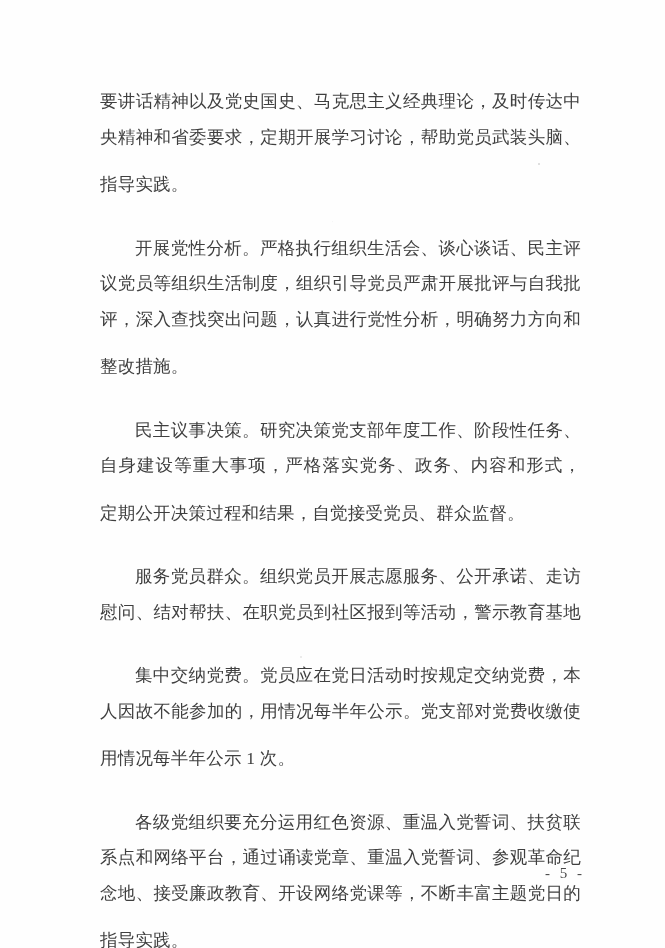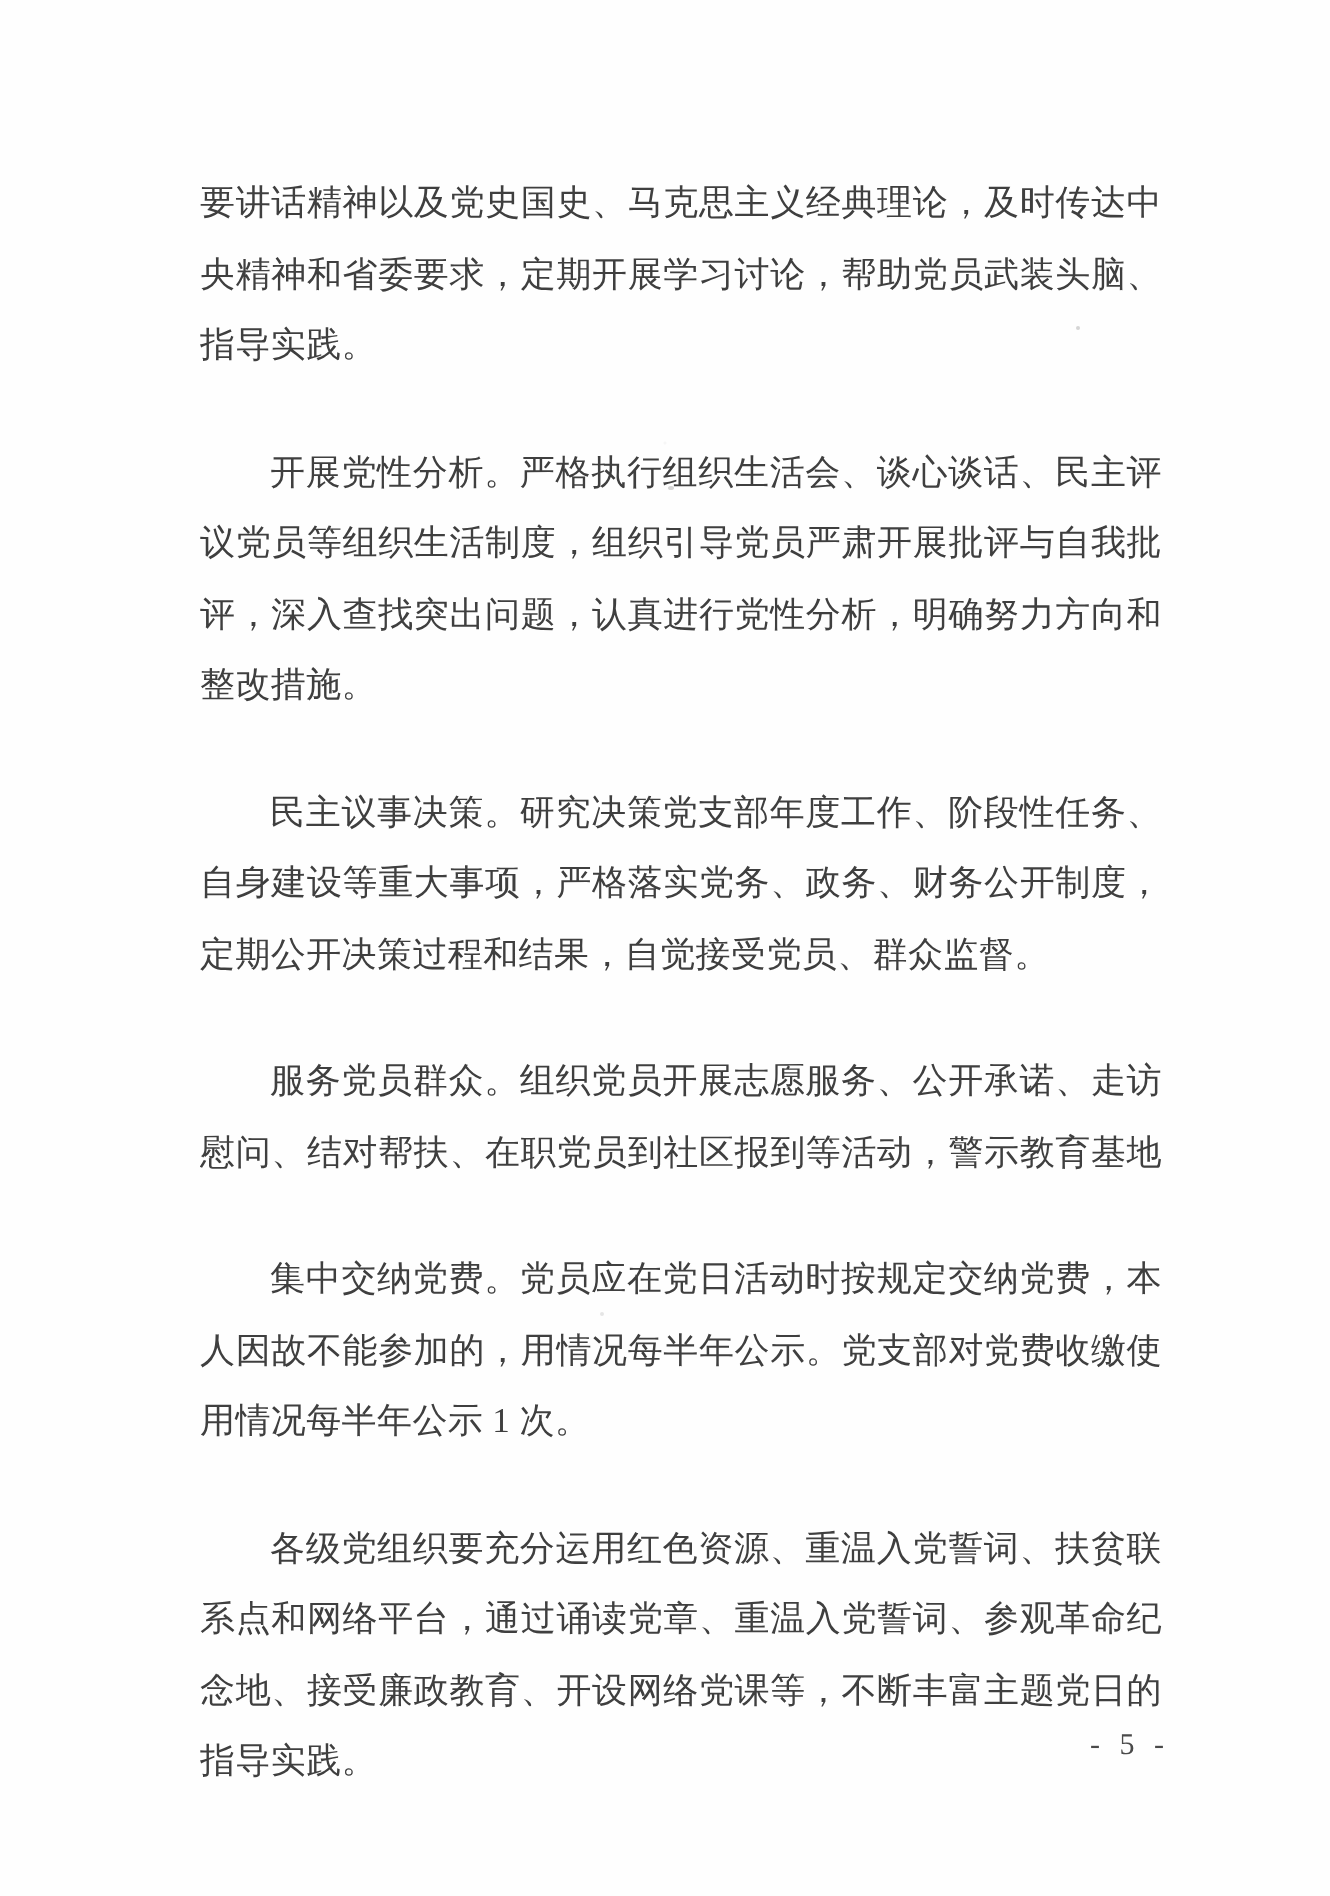--- a/index.html
+++ b/index.html
@@ -39,20 +39,21 @@
     line-height: 35.5px;
     text-align: justify;
     text-align-last: justify;
     white-space: nowrap;
     overflow: hidden;
   }
   .line.indent { text-indent: 35px; margin-top: 28px; }
   .line.last {
     text-align-last: left;
     white-space: normal;
+    margin-top: 12px;
   }
   .page-number {
     position: absolute;
     top: 864px;
     right: 80px;
     color: var(--ink-light);
     font-size: 15px;
     letter-spacing: 3px;
     line-height: 18px;
   }
@@ -77,21 +78,21 @@
         <div class="line last">指导实践。</div>
       </div>
       <div class="paragraph">
         <div class="line indent">开展党性分析。严格执行组织生活会、谈心谈话、民主评</div>
         <div class="line">议党员等组织生活制度，组织引导党员严肃开展批评与自我批</div>
         <div class="line">评，深入查找突出问题，认真进行党性分析，明确努力方向和</div>
         <div class="line last">整改措施。</div>
       </div>
       <div class="paragraph">
         <div class="line indent">民主议事决策。研究决策党支部年度工作、阶段性任务、</div>
-        <div class="line">自身建设等重大事项，严格落实党务、政务、财务公开制度，</div>
+        <div class="line">自身建设等重大事项，严格落实党务、政务、内容和形式，</div>
         <div class="line last">定期公开决策过程和结果，自觉接受党员、群众监督。</div>
       </div>
       <div class="paragraph">
         <div class="line indent">服务党员群众。组织党员开展志愿服务、公开承诺、走访</div>
         <div class="line">慰问、结对帮扶、在职党员到社区报到等活动，警示教育基地</div>
       </div>
       <div class="paragraph">
         <div class="line indent">集中交纳党费。党员应在党日活动时按规定交纳党费，本</div>
         <div class="line">人因故不能参加的，用情况每半年公示。党支部对党费收缴使</div>
         <div class="line last">用情况每半年公示 1 次。</div>

